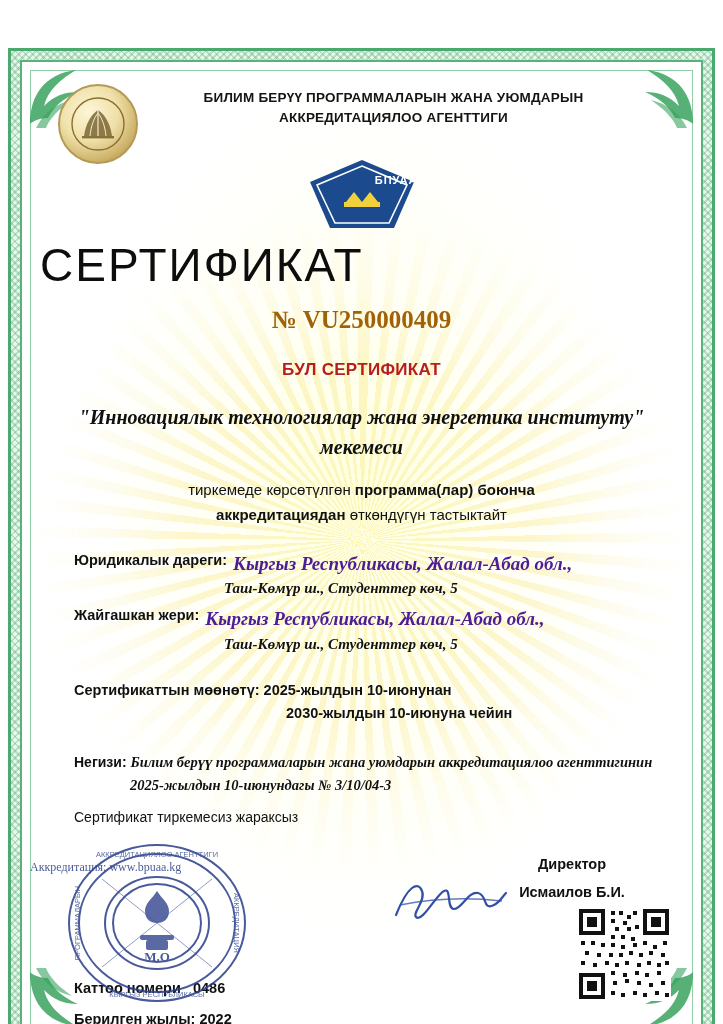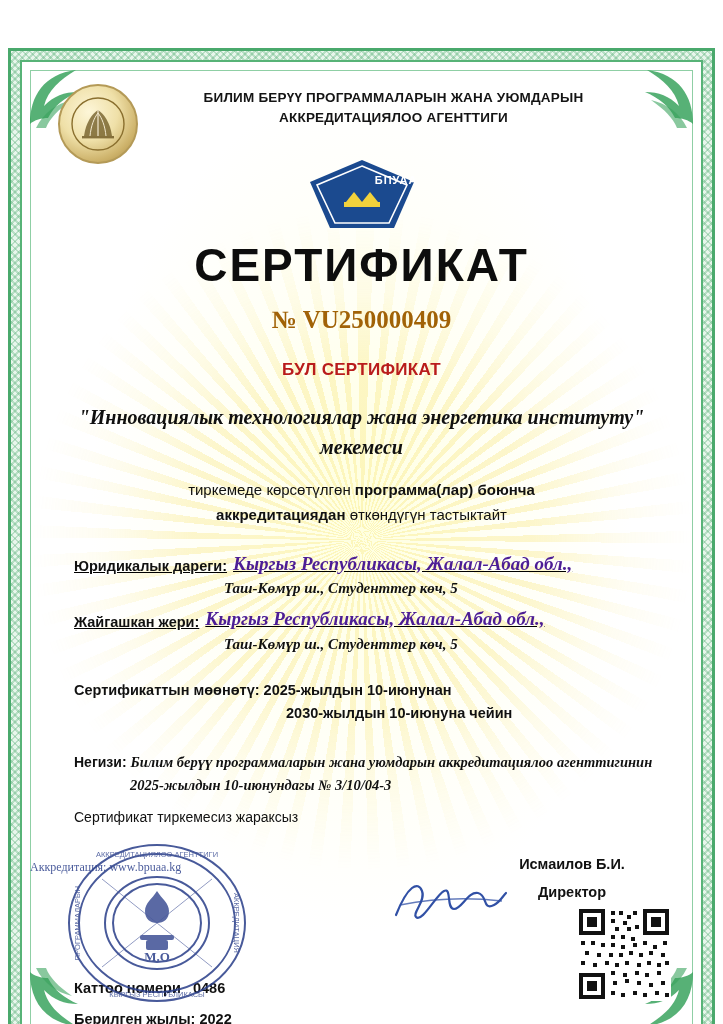--- a/index.html
+++ b/index.html
@@ -131,23 +131,22 @@
     left: 0; right: 0;
     top: 16px;
     text-align: right;
     color: #ffffff;
     font-size: 11px;
     font-weight: bold;
     letter-spacing: 1px;
   }
 
   .title {
-    text-align: center;
     font-size: 46px;
-    font-weight: bold;
+    font-weight: normal;
     letter-spacing: 2px;
     color: #0d0d0d;
     margin-top: 6px;
   }
 
   .cert-number {
     text-align: center;
     font-family: "Liberation Serif", serif;
     font-size: 25px;
     font-weight: bold;
@@ -186,25 +185,24 @@
   }
   .statement b { font-weight: bold; }
 
   .field-block {
     margin-top: 22px;
     padding-left: 34px;
     padding-right: 20px;
   }
   .field-row {
     display: flex;
-    align-items: flex-end;
+    align-items: flex-start;
     font-size: 14.5px;
     line-height: 1.5;
     margin-bottom: 2px;
-    text-decoration: underline;
   }
   .field-label {
     font-weight: bold;
     color: #111111;
     white-space: nowrap;
     margin-right: 6px;
   }
   .field-value-serif {
     font-family: "Liberation Serif", serif;
     font-style: italic;
@@ -541,22 +539,22 @@
               <rect x="44" y="86" width="4" height="4"></rect>
               <rect x="56" y="84" width="4" height="4"></rect>
             <rect x="66" y="86" width="4" height="4"></rect>
               <rect x="78" y="84" width="4" height="4"></rect>
               <rect x="88" y="86" width="4" height="4"></rect>
           </g>
         </svg>
       </div>
 
       <div class="director-block">
+        <div>Директор</div>
         <div>Исмаилов Б.И.</div>
-        <div>Директор</div>
       </div>
     </div>
 
     <div class="footer-block">
       <div class="footer-row">
         <span>Каттоо номери</span>
         &nbsp;
         <span>0486</span>
       </div>
       <div class="footer-row">

